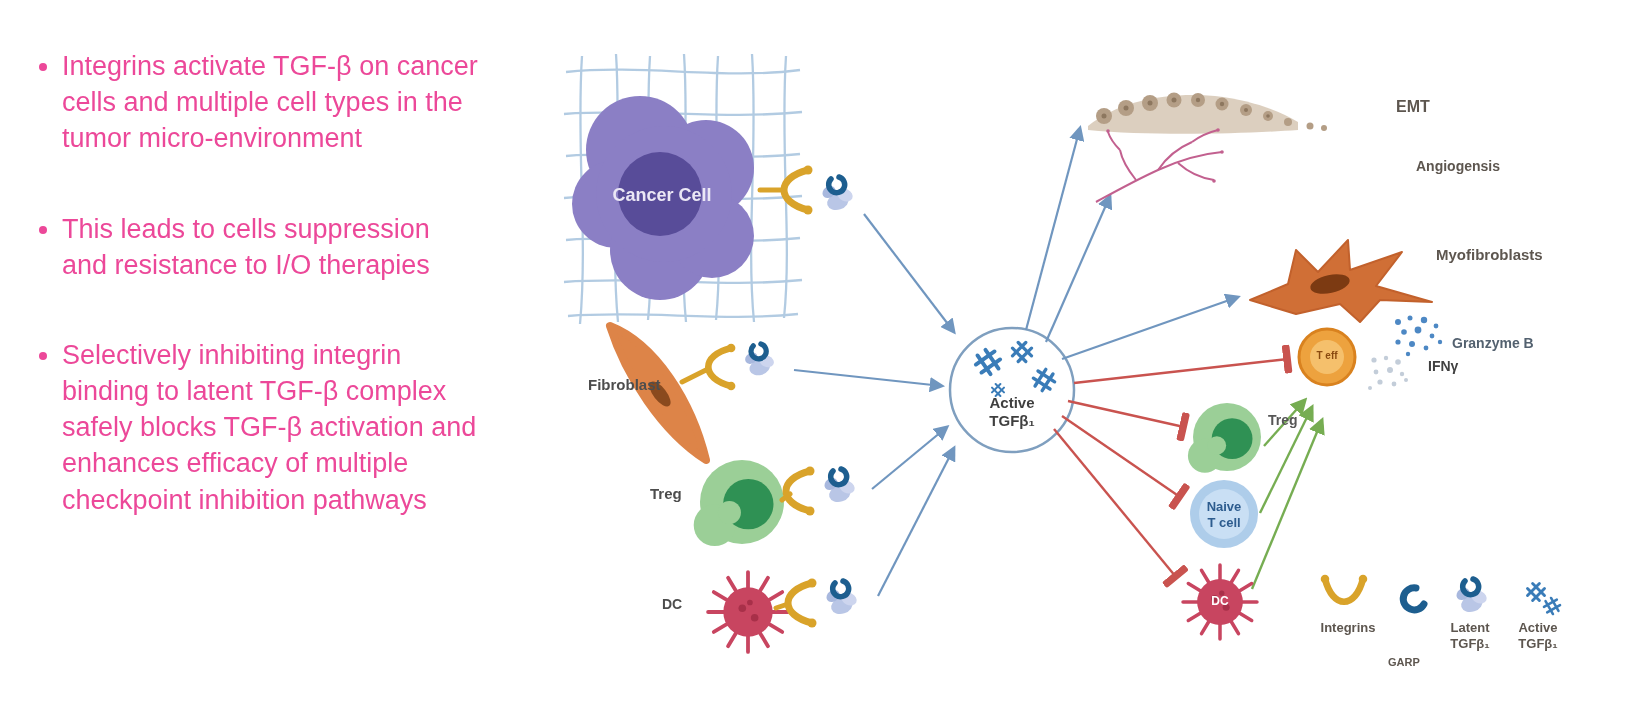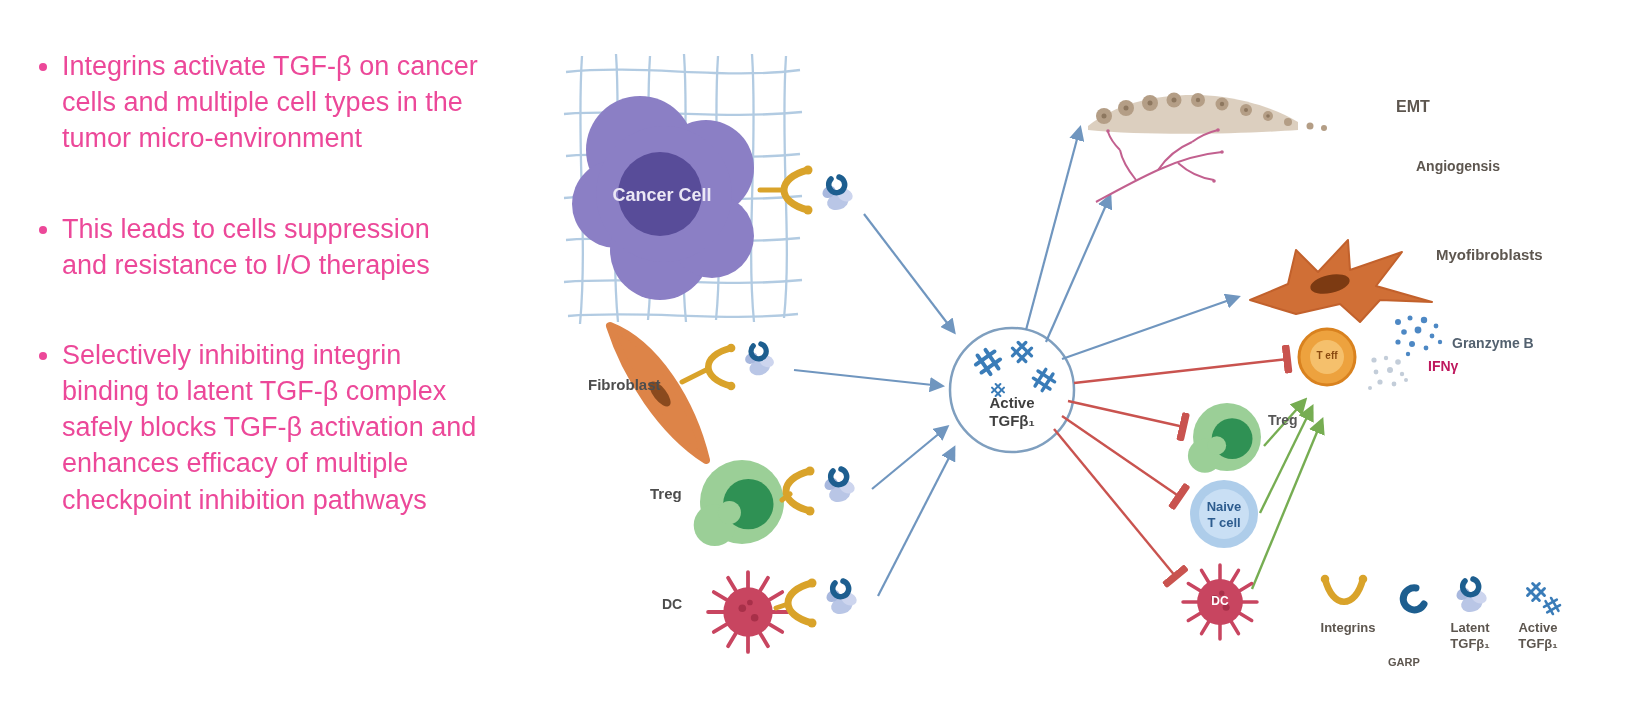--- a/index.html
+++ b/index.html
@@ -289,21 +289,21 @@
   <div class="lbl" style="left:650px;top:485px;font-size:15px;color:#4d4d4d;font-weight:600;">Treg</div>
   <div class="lbl" style="left:662px;top:596px;font-size:14px;color:#4d4d4d;">DC</div>
   <div class="lbl pre" style="left:962px;top:394px;width:100px;font-size:15px;color:#3f3f3f;">Active
 TGFβ₁</div>
 
   <div class="lbl" style="left:1396px;top:98px;font-size:16px;">EMT</div>
   <div class="lbl" style="left:1380px;top:158px;font-size:14px;margin-left:36px;">Angiogensis</div>
   <div class="lbl" style="left:1436px;top:246px;font-size:15px;">Myofibroblasts</div>
   <div class="lbl" style="left:1305px;top:350px;width:44px;text-align:center;font-size:10px;color:#8a4a10;">T eff</div>
   <div class="lbl" style="left:1452px;top:326px;font-size:14px;color:#53616f;margin-top:9px;">Granzyme B</div>
-  <div class="lbl" style="left:1428px;top:358px;font-size:14px;color:#be185d;">IFNγ</div>
+  <div class="lbl" style="left:1428px;top:358px;font-size:14px;color:#404040;">IFNγ</div>
   <div class="lbl" style="left:1268px;top:412px;font-size:14px;color:#565656;">Treg</div>
   <div class="lbl pre" style="left:1186px;top:499px;width:76px;font-size:13px;color:#2d5c8e;">Naive
 T cell</div>
   <div class="lbl" style="left:1206px;top:594px;width:28px;text-align:center;font-size:12px;color:#ffffff;">DC</div>
 
   <div class="lbl" style="left:1314px;top:620px;width:68px;text-align:center;font-size:13px;">Integrins</div>
   <div class="lbl" style="left:1388px;top:620px;width:46px;text-align:left;font-size:11px;margin-top:36px;">GARP</div>
   <div class="lbl pre" style="left:1444px;top:620px;width:52px;font-size:13px;">Latent
 TGFβ₁</div>
   <div class="lbl pre" style="left:1510px;top:620px;width:56px;font-size:13px;">Active

